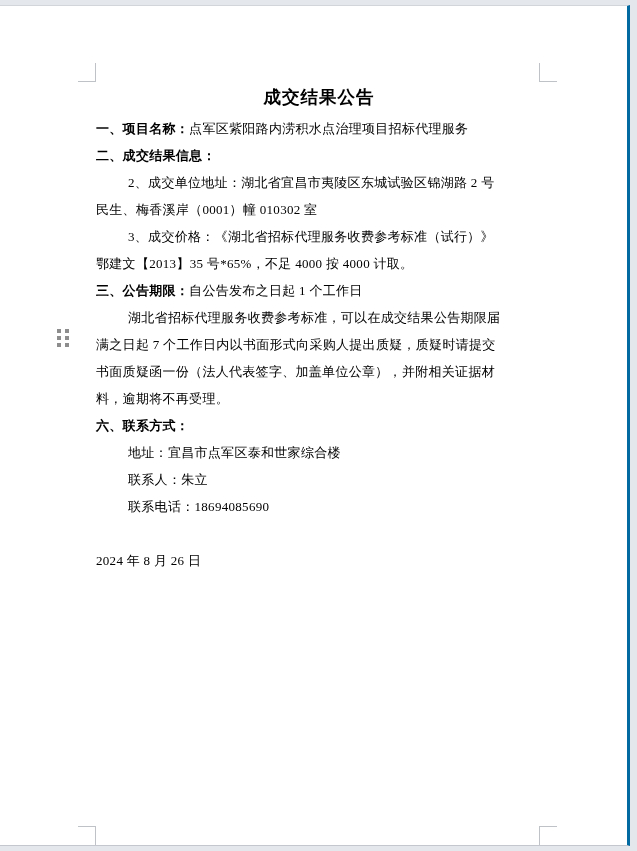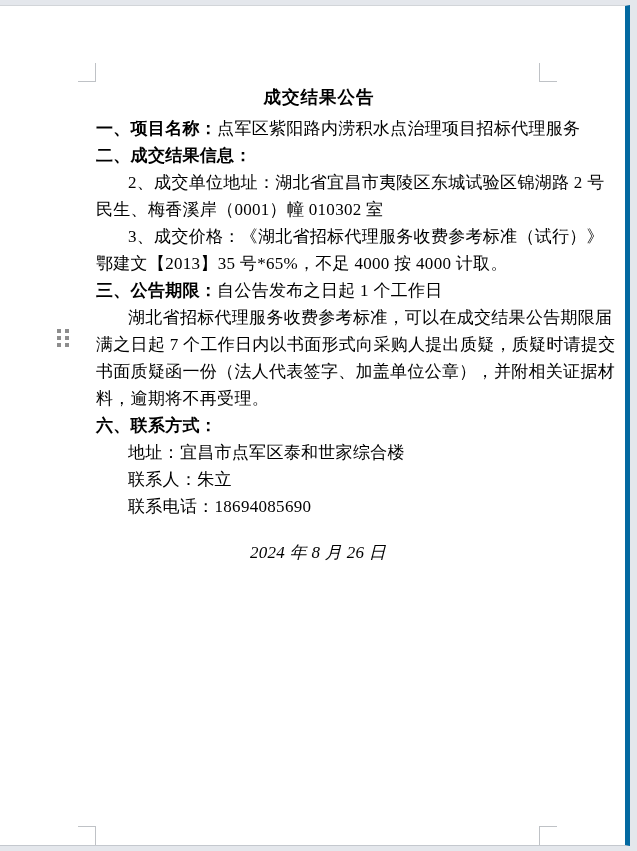--- a/index.html
+++ b/index.html
@@ -9,21 +9,21 @@
     font-family: "Liberation Serif", "DejaVu Serif", serif;
     color: #000;
     position: relative;
   }
   .paper {
     position: absolute;
     left: 0; top: 5px;
     width: 630px; height: 841px;
     background: #ffffff;
     border-top: 1px solid #d2d5d9;
-    border-right: 5px solid #0369a1;
+    border-right: 3px solid #0369a1;
     border-bottom: 1px solid #c4c8ce;
   }
   
   .crop { position: absolute; width: 18px; height: 19px; }
   .crop.tl { left: 78px;  top: 57px;  border-right: 1px solid #bfc2c6; border-bottom: 1px solid #bfc2c6; }
   .crop.tr { left: 539px; top: 57px;  border-left: 1px solid #bfc2c6;  border-bottom: 1px solid #bfc2c6; }
   .crop.bl { left: 78px;  top: 820px; border-right: 1px solid #bfc2c6; border-top: 1px solid #bfc2c6; }
   .crop.br { left: 539px; top: 820px; border-left: 1px solid #bfc2c6;  border-top: 1px solid #bfc2c6; }
 
   .content {
@@ -33,28 +33,28 @@
   }
   .title {
     font-size: 17.5px;
     font-weight: 700;
     text-align: center;
     line-height: 24px;
     margin-bottom: 6px;
     letter-spacing: 1px;
   }
   .line {
-    font-size: 17px;
+    font-size: 13px;
     line-height: 27px;
     letter-spacing: 0.3px;
     white-space: nowrap;
   }
   .line .lbl { font-weight: 700; }
   .line.ind { padding-left: 32px; }
-  .line.date { text-align: center; margin-top: 19px; padding-right: 2px; font-style: italic; }
+  .line.date { text-align: left; margin-top: 27px; padding-right: 2px; }
 
   .caret {
     display: inline-block;
     width: 2px; height: 17px;
     background: #000;
     vertical-align: -3px;
     margin-left: 1px;
   }
 
   .handle {

